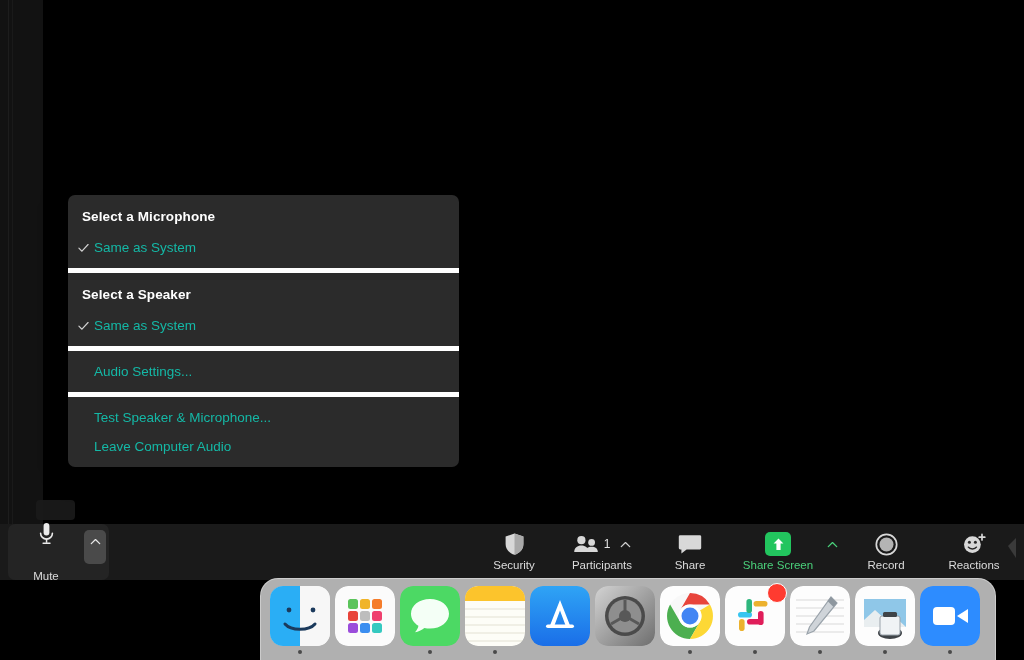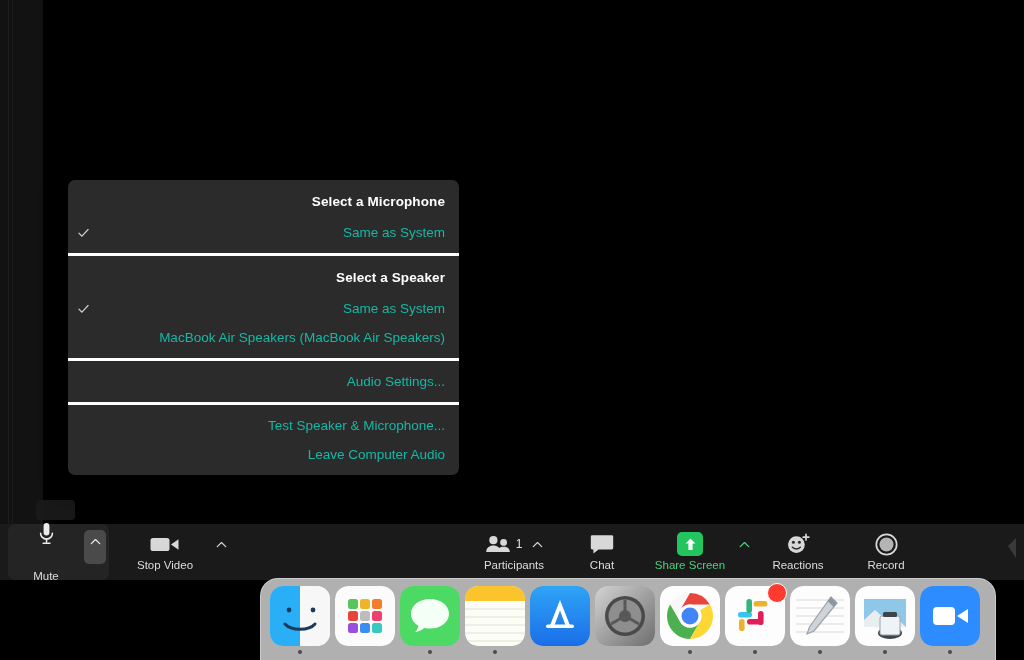--- a/index.html
+++ b/index.html
@@ -22,29 +22,28 @@
     position:absolute; left:36px; top:500px;
     height:20px; padding:18px 8px 0 8px;
     background:rgba(26,26,26,.92);
     border-radius:4px;
     color:#f97316; font-size:12px; line-height:19px;
     white-space:nowrap; overflow:hidden;
   }
 
   
   .menu {
-    position:absolute; left:68px; top:180px; width:391px;
+    position:absolute; left:68px; top:195px; width:391px;
     background:#2b2b2b;
     border-radius:7px;
     box-shadow:0 6px 26px rgba(0,0,0,.62);
     overflow:hidden;
     z-index:40;
-    text-align:right;
-  }
-  .menu-section + .menu-section { border-top:3px solid #ffffff; }
+  }
+  .menu-section + .menu-section { border-top:5px solid #ffffff; }
   .menu-section { padding:6px 0; }
   .menu-header {
     color:#ffffff; font-size:13.5px; font-weight:bold;
     padding:8px 14px 9px 14px; letter-spacing:.1px;
   }
   .menu-item {
     position:relative;
     color:#14b8a6; font-size:13.5px;
     padding:7px 14px 7px 26px;
     white-space:nowrap;
@@ -151,23 +150,20 @@
     <div class="menu-section">
       <div class="menu-header">Select a Speaker</div>
       <div class="menu-item">
         <span class="check">
           <svg viewBox="0 0 12 12">
               <path d="M1 6.2 L4.3 9.5 L11 2.2" fill="none" stroke="currentColor" stroke-width="1.3" stroke-linecap="round" stroke-linejoin="round"></path>
             </svg>
         </span>
         <span>Same as System</span>
       </div>
-      <div class="menu-item">
-        <span>MacBook Air Speakers (MacBook Air Speakers)</span>
-      </div>
     </div>
 
     <div class="menu-section">
       <div class="menu-item">
         <span>Audio Settings...</span>
       </div>
     </div>
 
     <div class="menu-section">
       <div class="menu-item">
@@ -195,40 +191,33 @@
           </div>
           <div class="tb-label">Mute</div>
         </div>
         <div class="caret-btn">
           <svg class="caret" viewBox="0 0 12 8">
               <path d="M1.2 6.4 L6 1.8 L10.8 6.4" fill="none" stroke="#e8e8e8" stroke-width="1.5" stroke-linecap="round" stroke-linejoin="round"></path>
             </svg>
         </div>
       </div>
 
-      <div class="video-group">
-        <div class="tb-item video-main">
-          <div class="tb-ico">
-            <svg width="30" height="19" viewBox="0 0 30 19">
-              <rect x="0.5" y="3" width="19" height="13" rx="2.6" fill="#d8d8d8"></rect>
-              <path d="M21 9.5 L28.5 4.2 V14.8 Z" fill="#d8d8d8"></path>
-            </svg>
-          </div>
-          <div class="tb-label">Stop Video</div>
-        </div>
-        <div class="caret-plain">
-          <svg class="caret" viewBox="0 0 12 8">
-              <path d="M1.2 6.4 L6 1.8 L10.8 6.4" fill="none" stroke="#d0d0d0" stroke-width="1.5" stroke-linecap="round" stroke-linejoin="round"></path>
-            </svg>
-        </div>
-      </div>
     </div>
 
     <div class="tb-right">
 
+      <div class="tb-item">
+        <div class="tb-ico">
+          <svg width="21" height="24" viewBox="0 0 21 24">
+            <path d="M10.5 1.4 L19.4 4.6 V12 c0 6-4.3 9.3-8.9 10.8 C5.9 21.3 1.6 18 1.6 12 V4.6 Z" fill="#d8d8d8"></path>
+            <path d="M10.5 1.4 L19.4 4.6 V12 c0 6-4.3 9.3-8.9 10.8 Z" fill="#a9a9a9"></path>
+          </svg>
+        </div>
+        <div class="tb-label">Security</div>
+      </div>
 
       <div class="tb-item">
         <div class="tb-ico">
           <div class="prow">
             <svg width="26" height="18" viewBox="0 0 26 18">
               <circle cx="8.4" cy="5.2" r="4.1" fill="#d8d8d8"></circle>
               <path d="M1.2 17 c0-4.2 3.2-6.4 7.2-6.4 s7.2 2.2 7.2 6.4 Z" fill="#d8d8d8"></path>
               <circle cx="18.6" cy="7.4" r="3.4" fill="#d8d8d8"></circle>
               <path d="M12.4 17 c0-3.4 2.6-5.2 6.2-5.2 s6.2 1.8 6.2 5.2 Z" fill="#d8d8d8"></path>
             </svg>
@@ -240,21 +229,21 @@
         </div>
         <div class="tb-label">Participants</div>
       </div>
 
       <div class="tb-item">
         <div class="tb-ico">
           <svg width="24" height="21" viewBox="0 0 24 21">
             <path d="M2.2 1.2 h19.6 a1.4 1.4 0 0 1 1.4 1.4 v11.4 a1.4 1.4 0 0 1 -1.4 1.4 H8.6 L3.4 19.6 V15.4 H2.2 A1.4 1.4 0 0 1 .8 14 V2.6 A1.4 1.4 0 0 1 2.2 1.2 Z" fill="#d8d8d8"></path>
           </svg>
         </div>
-        <div class="tb-label">Chat</div>
+        <div class="tb-label">Share</div>
       </div>
 
       <div class="share-wrap">
         <div class="tb-item share-item">
           <div class="tb-ico">
             <div class="share-sq">
               <svg width="13" height="15" viewBox="0 0 13 15">
                 <path d="M6.5 1.5 L11.4 6.6 H8.6 V13 H4.4 V6.6 H1.6 Z" fill="#ffffff"></path>
               </svg>
             </div>
@@ -263,39 +252,39 @@
         </div>
         <div class="caret-plain">
           <svg class="caret" viewBox="0 0 12 8">
               <path d="M1.2 6.4 L6 1.8 L10.8 6.4" fill="none" stroke="#4ad17b" stroke-width="1.5" stroke-linecap="round" stroke-linejoin="round"></path>
             </svg>
         </div>
       </div>
 
       <div class="tb-item">
         <div class="tb-ico">
+          <svg width="23" height="23" viewBox="0 0 23 23">
+            <circle cx="11.5" cy="11.5" r="10.2" fill="none" stroke="#d8d8d8" stroke-width="1.7"></circle>
+            <circle cx="11.5" cy="11.5" r="7" fill="#b4b4b4"></circle>
+          </svg>
+        </div>
+        <div class="tb-label">Record</div>
+      </div>
+
+      <div class="tb-item">
+        <div class="tb-ico">
           <svg width="24" height="22" viewBox="0 0 24 22">
             <circle cx="10.4" cy="11.6" r="8.4" fill="#d8d8d8"></circle>
             <circle cx="7.4" cy="9.2" r="1.5" fill="#2a2a2a"></circle>
             <circle cx="13.4" cy="9.2" r="1.5" fill="#2a2a2a"></circle>
             <path d="M6.4 14.2 c1.6 2.4 6.4 2.4 8 0" fill="none" stroke="#2a2a2a" stroke-width="1.5" stroke-linecap="round"></path>
             <path d="M20 1.4 V7 M17.2 4.2 H22.8" stroke="#d8d8d8" stroke-width="1.7" stroke-linecap="round"></path>
           </svg>
         </div>
         <div class="tb-label">Reactions</div>
-      </div>
-
-      <div class="tb-item">
-        <div class="tb-ico">
-          <svg width="23" height="23" viewBox="0 0 23 23">
-            <circle cx="11.5" cy="11.5" r="10.2" fill="none" stroke="#d8d8d8" stroke-width="1.7"></circle>
-            <circle cx="11.5" cy="11.5" r="7" fill="#b4b4b4"></circle>
-          </svg>
-        </div>
-        <div class="tb-label">Record</div>
       </div>
 
     </div>
 
     <div class="tail-cut">
       <svg width="24" height="56" viewBox="0 0 24 56">
         <path d="M8 22 L16 14 L16 34 Z" fill="#3a3a3a"></path>
       </svg>
     </div>
   </div>

